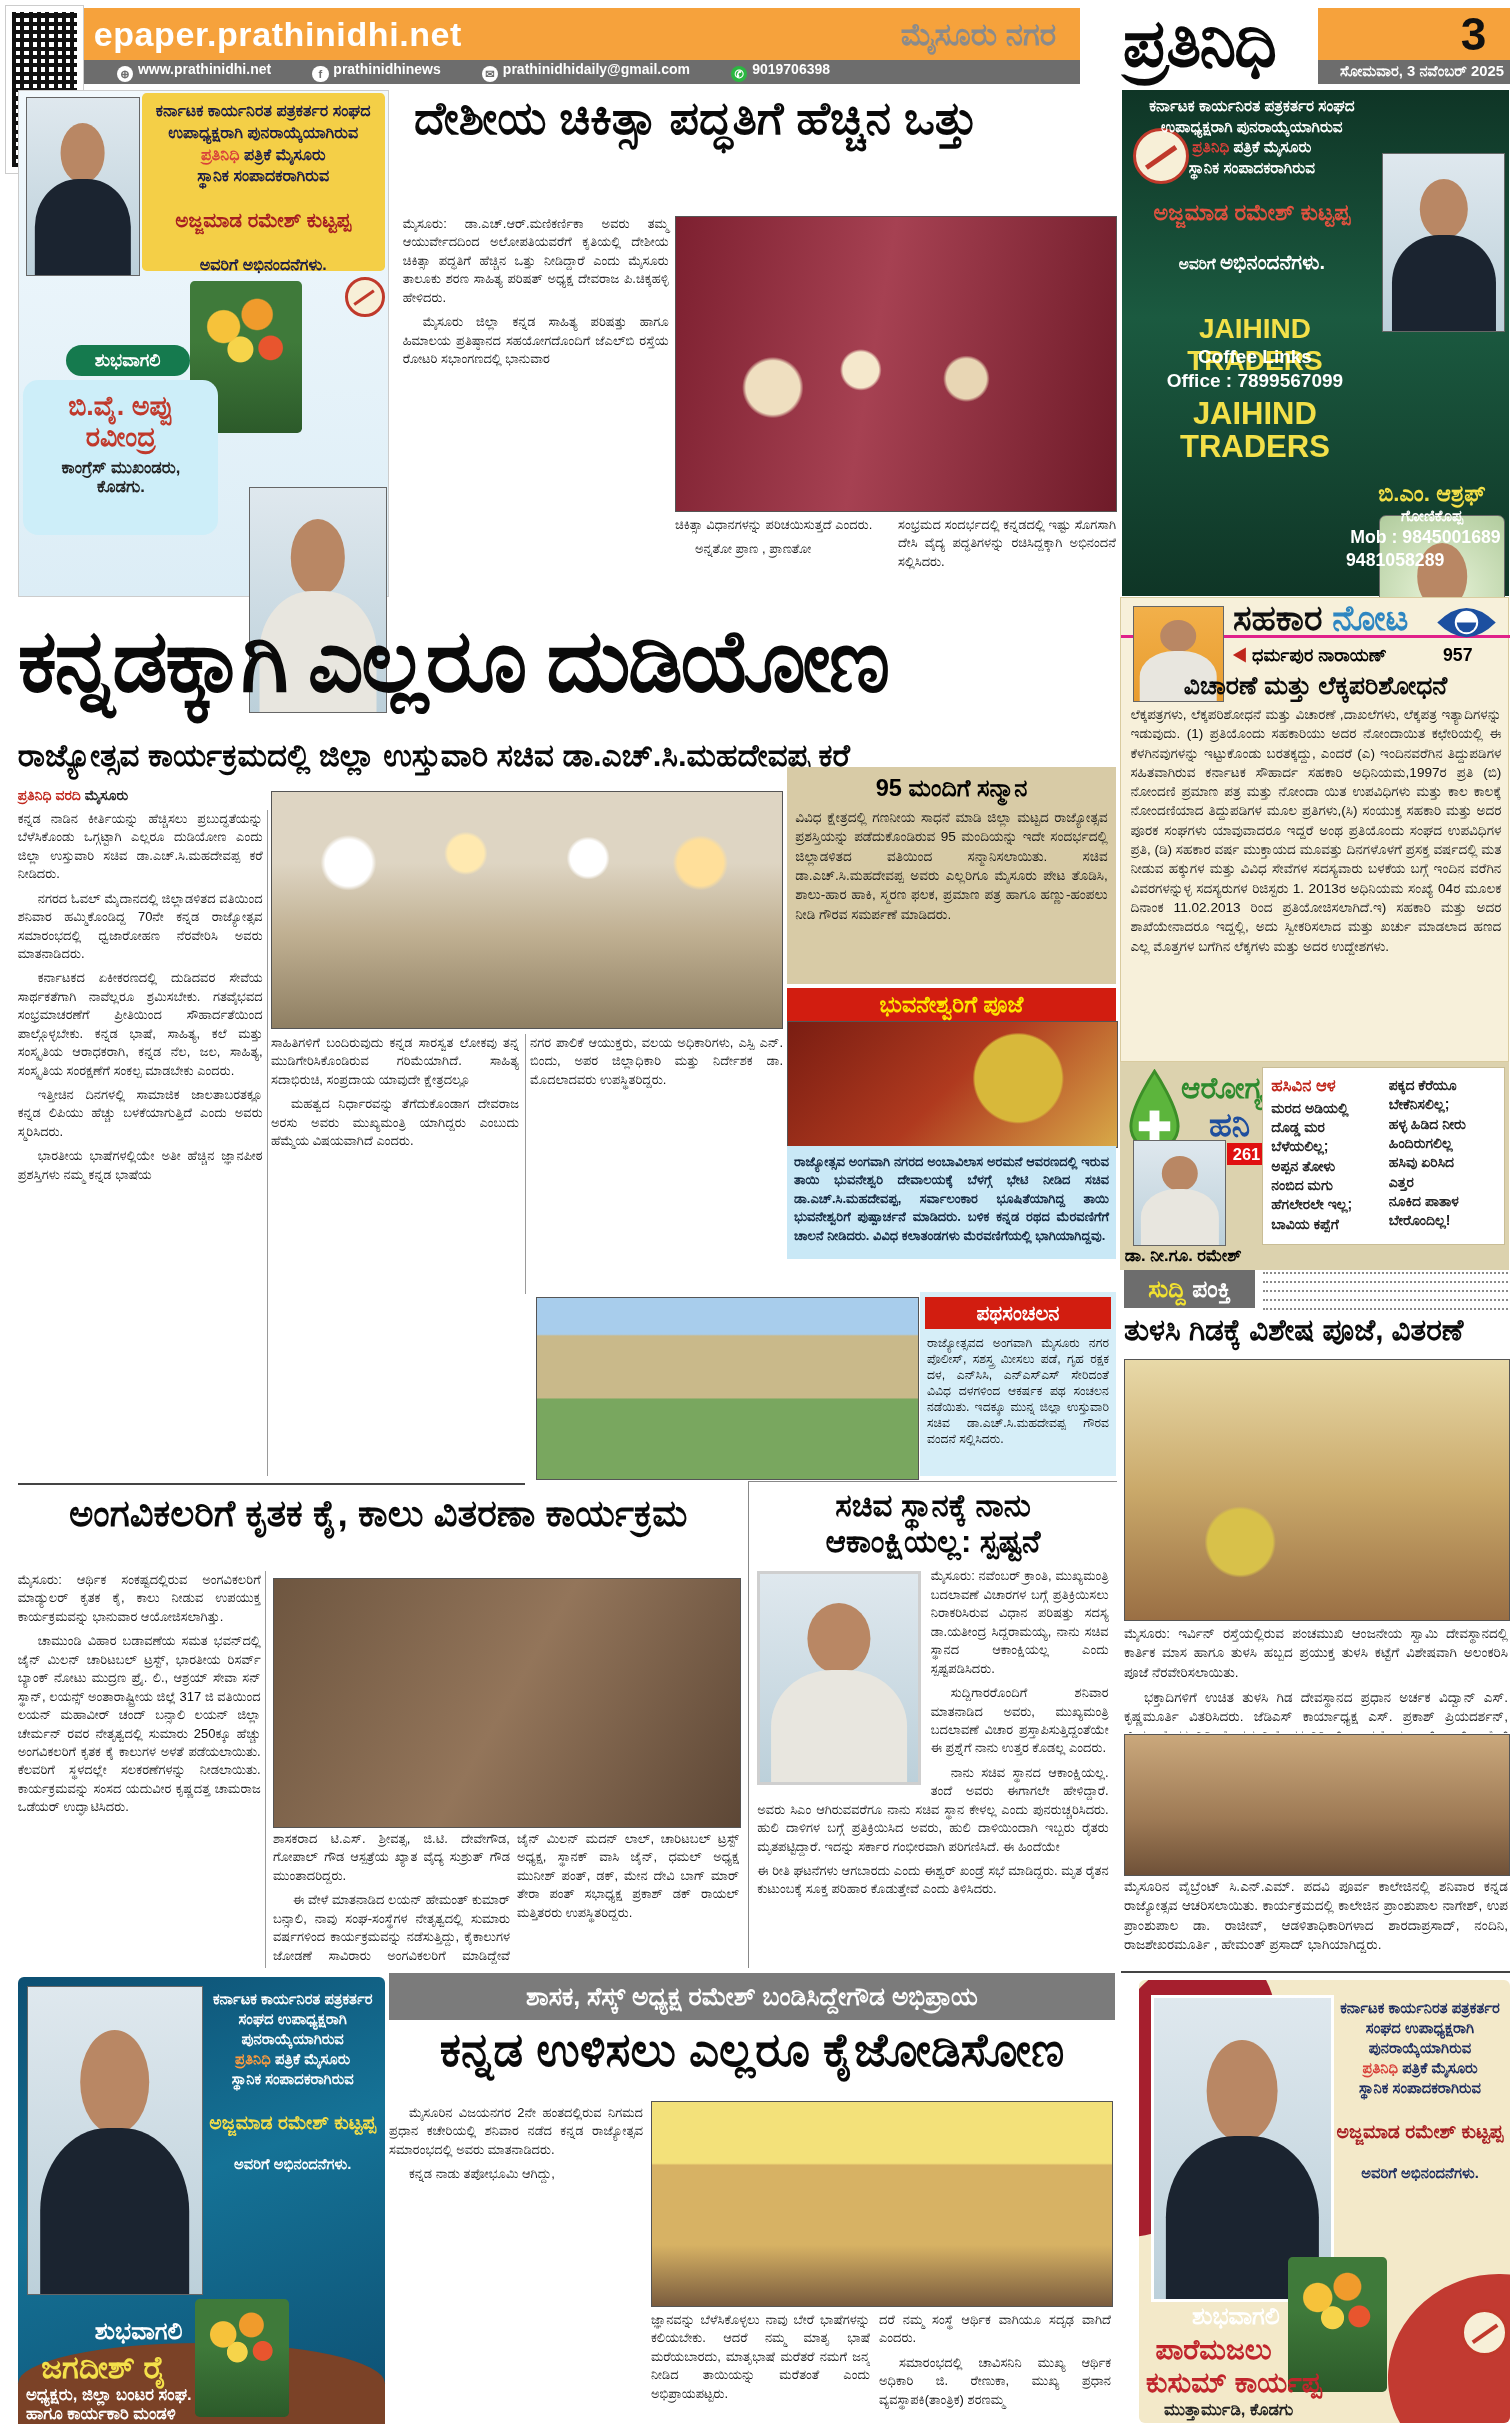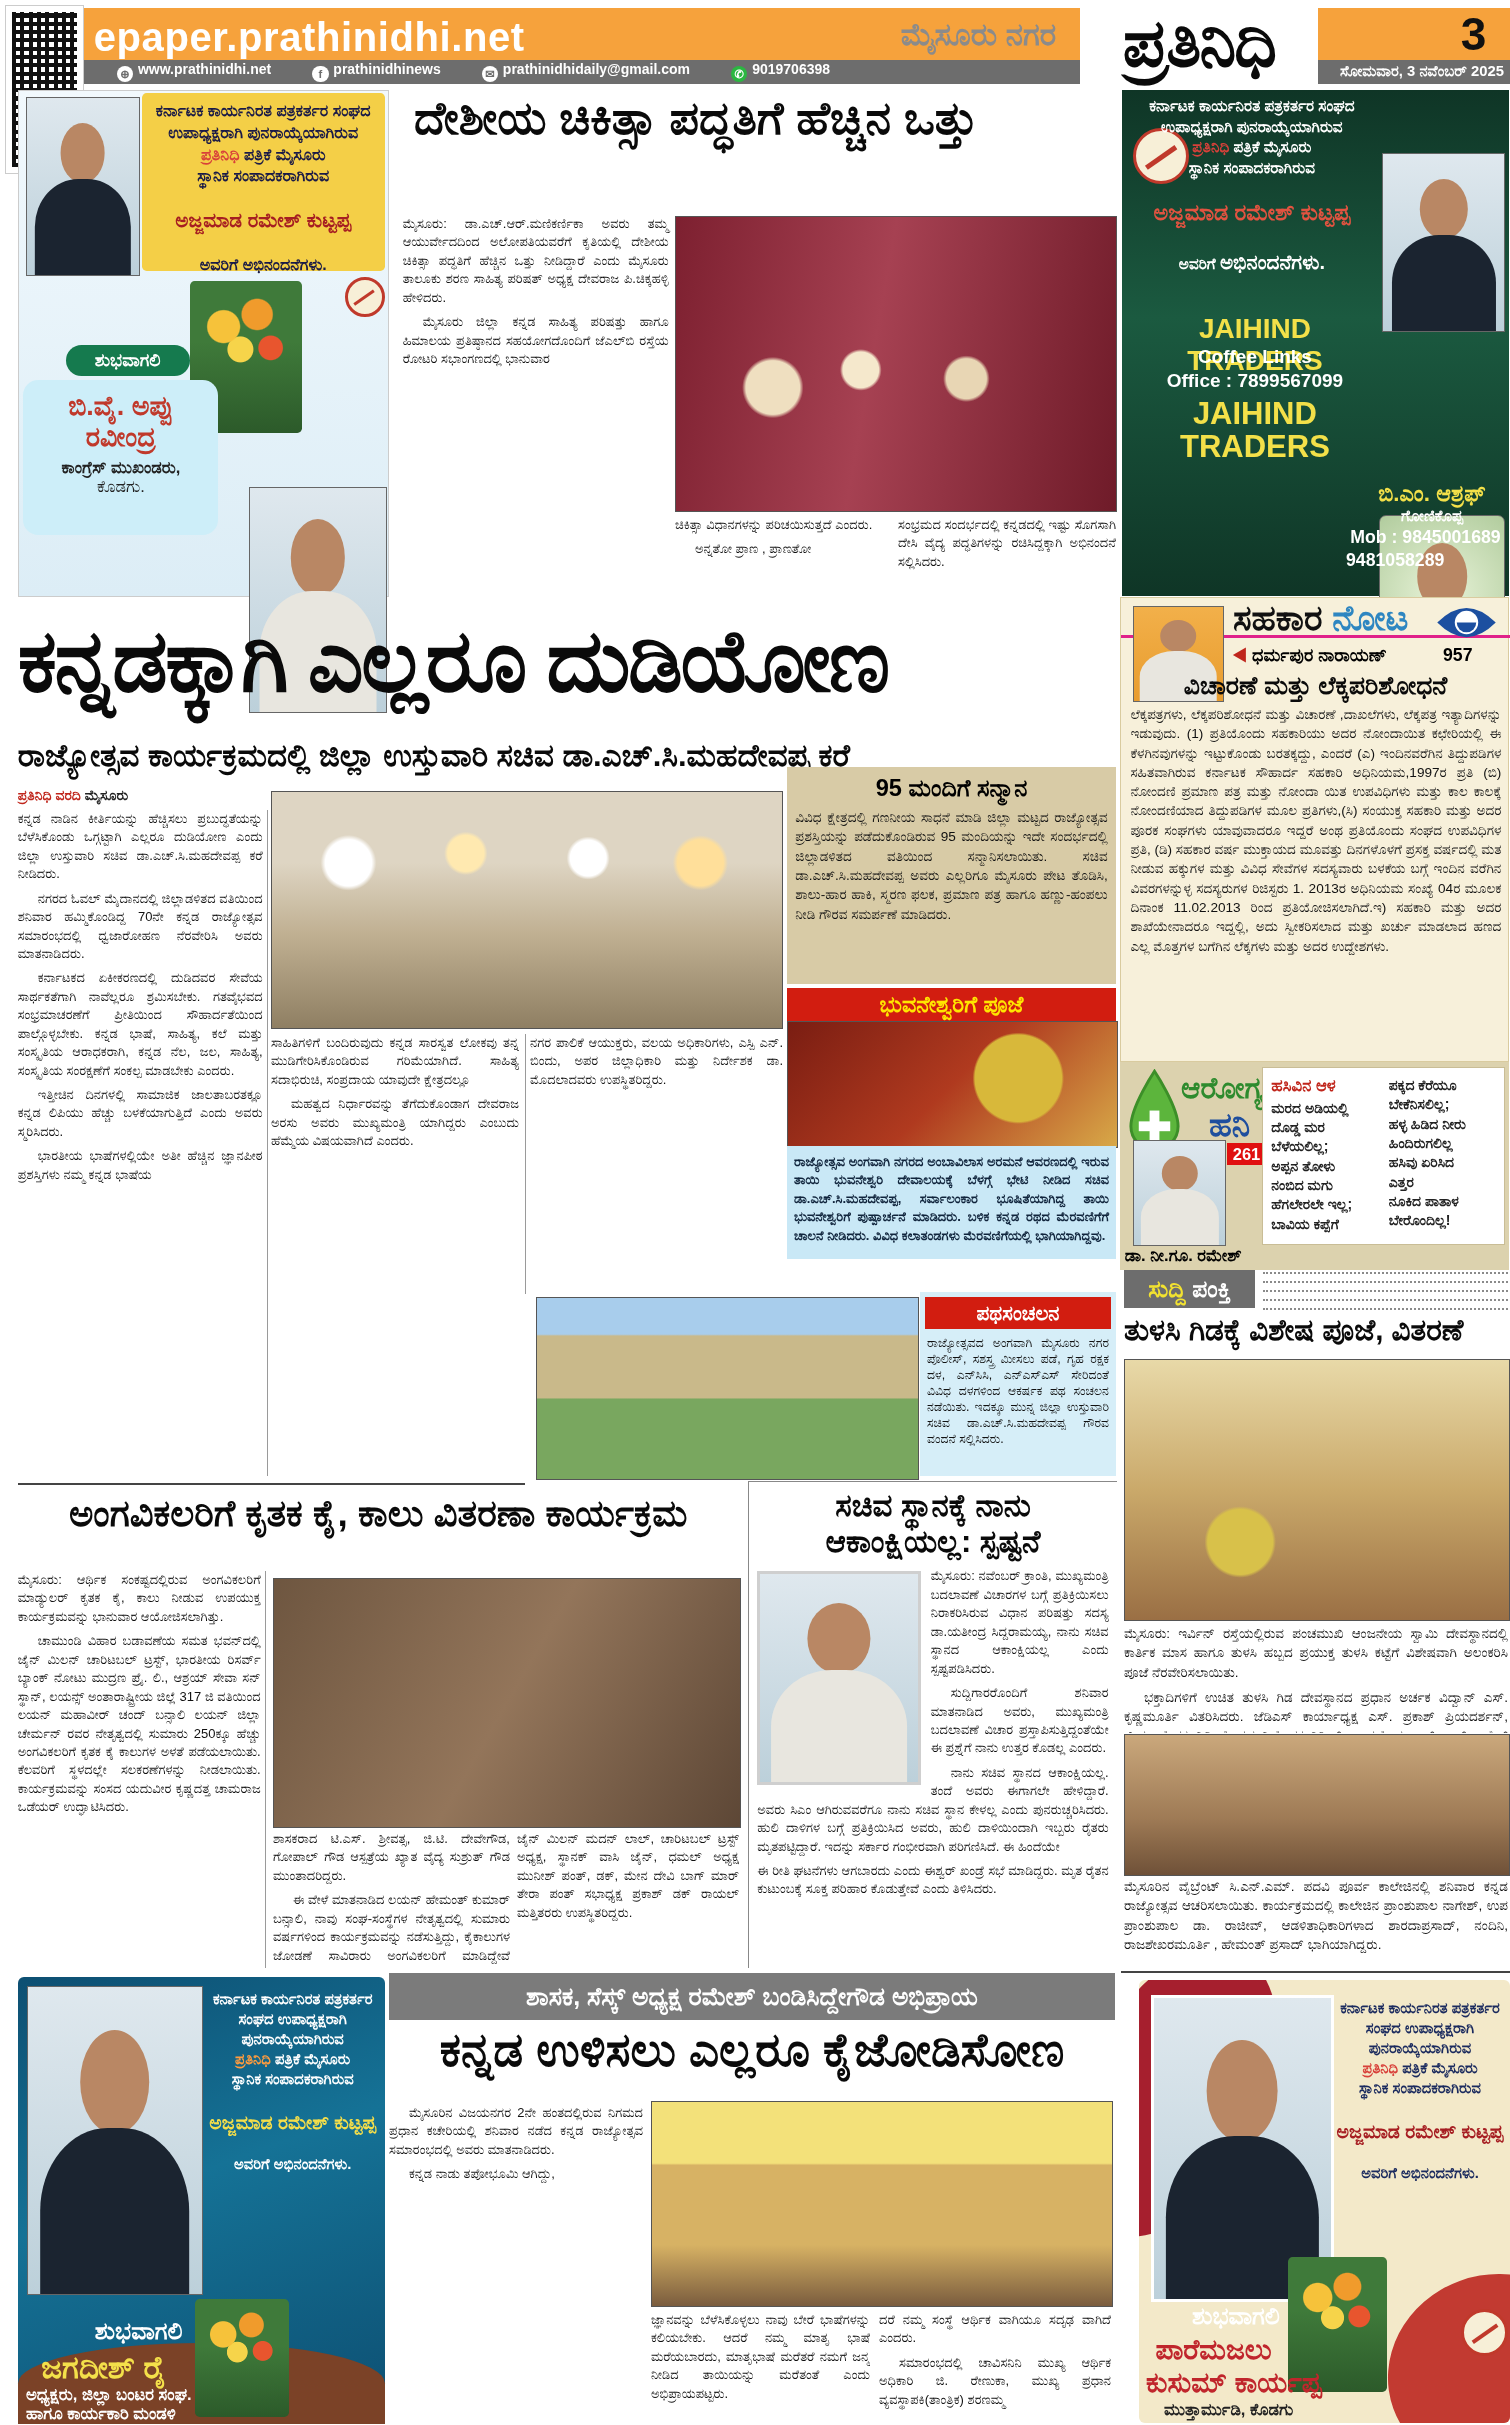--- a/index.html
+++ b/index.html
@@ -8,21 +8,21 @@
   .just{text-align:justify;}
   .kn{line-height:1.42;color:#111;}
   .vr{position:absolute;width:1.2px;background:#9a9a9a;}
   .rule{position:absolute;background:#444;}
   p{margin:0 0 5.9px 0;}
   p.ind{text-indent:20px;}
 
   
   .orange{background:#f6a23c;}
   .graybar{background:#6d6d6d;color:#fff;}
-  .site{font-size:40px;font-weight:bold;color:#fff;letter-spacing:0.6px;}
+  .site{font-size:34px;font-weight:bold;color:#fff;letter-spacing:0.6px;}
   .edition{font-size:31px;font-weight:bold;color:#8b8b8b;}
   .masthead{font-size:66px;font-weight:900;color:#0a0a0a;letter-spacing:-1.8px;}
   .pagenum{font-size:46px;font-weight:900;color:#111;}
   .datestrip{background:#6d6d6d;color:#fff;font-size:14.8px;font-weight:bold;padding-left:8px;}
   .gitem{font-size:14px;font-weight:bold;color:#fff;white-space:nowrap;}
   .gico{display:inline-block;width:16.5px;height:16.5px;border-radius:50%;background:#fff;color:#6d6d6d;font-size:11.2px;line-height:16.5px;text-align:center;font-weight:bold;margin-right:4.7px;vertical-align:-3.5px;}
   .gico.wa{background:#2bb741;color:#fff;}
   .qr{background:repeating-linear-gradient(0deg,#111 0 4.1px,rgba(255,255,255,0) 4.1px 8.3px),repeating-linear-gradient(90deg,#111 0 4.1px,#fff 4.1px 8.3px);}
 
   
@@ -115,21 +115,21 @@
       </div>
     </div>
     <div class="abs emblem" style="left:326px;top:7px;width:34px;height:34px;"></div>
     <div class="abs bouquet" style="left:171px;top:190px;width:112px;height:152px;"></div>
     <div class="abs portrait shirt" style="left:230px;top:177px;width:136px;height:224px;"></div>
     <div class="abs pill" style="left:47px;top:254px;width:124px;height:31px;font-size:17.7px;line-height:31px;">ಶುಭವಾಗಲಿ</div>
     <div class="abs bluebox" style="left:4.7px;top:289px;width:195px;height:155px;padding-top:10.6px;box-sizing:border-box;">
       <div style="font-size:27px;font-weight:900;color:#c0392b;">ಬಿ.ವೈ. ಅಪ್ಪು</div>
       <div style="font-size:27px;font-weight:900;color:#c0392b;">ರವೀಂದ್ರ</div>
       <div style="font-size:16.5px;font-weight:bold;color:#222;margin-top:5.9px;">ಕಾಂಗ್ರೆಸ್ ಮುಖಂಡರು,</div>
-      <div style="font-size:16.5px;font-weight:normal;color:#222;">ಕೊಡಗು.</div>
+      <div style="font-size:16.5px;font-weight:bold;color:#222;">ಕೊಡಗು.</div>
     </div>
   </div>
 
   <div class="abs" style="left:398px;top:90px;width:721px;height:507px;">
     <div class="abs headline" style="left:16px;top:3.5px;width:721px;font-size:46px;text-align:left;line-height:1.05;">ದೇಶೀಯ ಚಿಕಿತ್ಸಾ ಪದ್ಧತಿಗೆ ಹೆಚ್ಚಿನ ಒತ್ತು</div>
     <div class="abs kn just" style="left:4.7px;top:125px;width:266px;height:375px;font-size:13px;">
       <p>ಮೈಸೂರು: ಡಾ.ಎಚ್.ಆರ್.ಮಣಿಕರ್ಣಿಕಾ ಅವರು ತಮ್ಮ ಆಯುರ್ವೇದದಿಂದ ಅಲೋಪತಿಯವರೆಗೆ ಕೃತಿಯಲ್ಲಿ ದೇಶೀಯ ಚಿಕಿತ್ಸಾ ಪದ್ಧತಿಗೆ ಹೆಚ್ಚಿನ ಒತ್ತು ನೀಡಿದ್ದಾರೆ ಎಂದು ಮೈಸೂರು ತಾಲೂಕು ಶರಣ ಸಾಹಿತ್ಯ ಪರಿಷತ್ ಅಧ್ಯಕ್ಷ ದೇವರಾಜ ಪಿ.ಚಿಕ್ಕಹಳ್ಳಿ ಹೇಳಿದರು.</p>
       <p class="ind">ಮೈಸೂರು ಜಿಲ್ಲಾ ಕನ್ನಡ ಸಾಹಿತ್ಯ ಪರಿಷತ್ತು ಹಾಗೂ ಹಿಮಾಲಯ ಪ್ರತಿಷ್ಠಾನದ ಸಹಯೋಗದೊಂದಿಗೆ ಜೆಎಲ್‌ಬಿ ರಸ್ತೆಯ ರೋಟರಿ ಸಭಾಂಗಣದಲ್ಲಿ ಭಾನುವಾರ</p>
     </div>
     <div class="abs photo ph-event" style="left:277px;top:126px;width:440px;height:294px;"></div>

